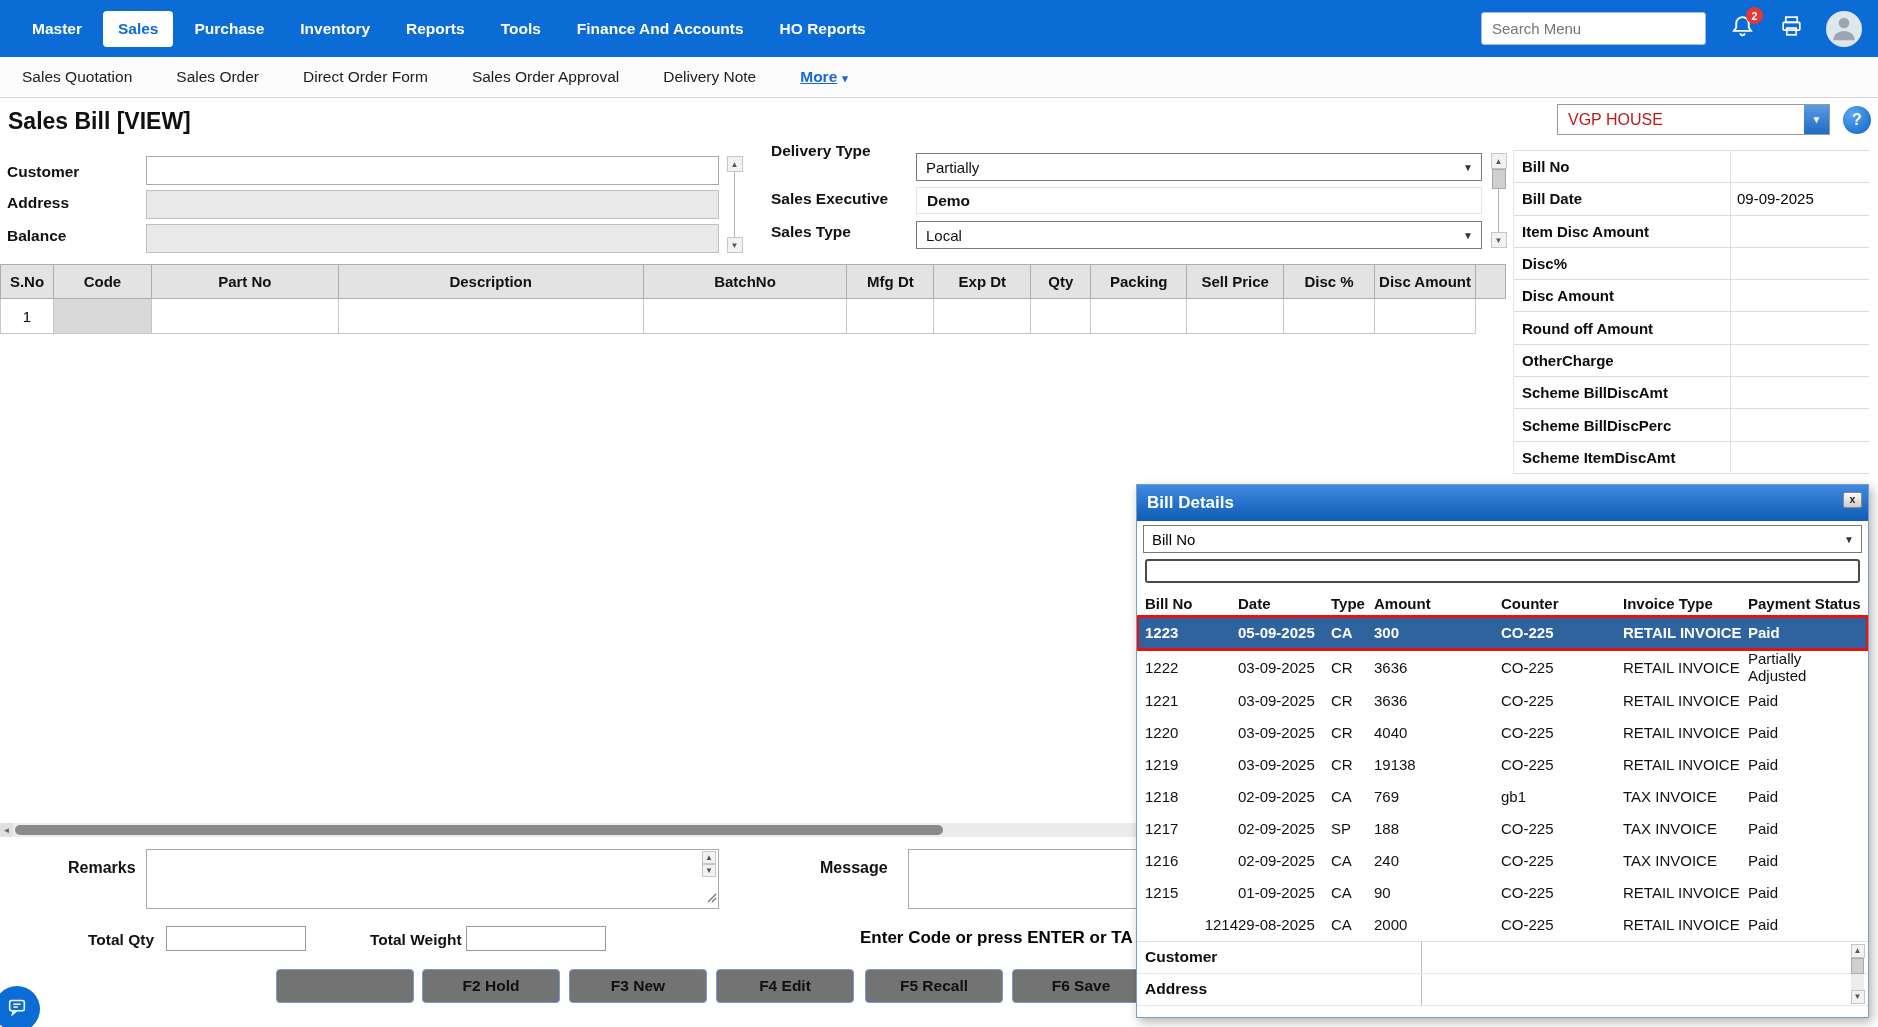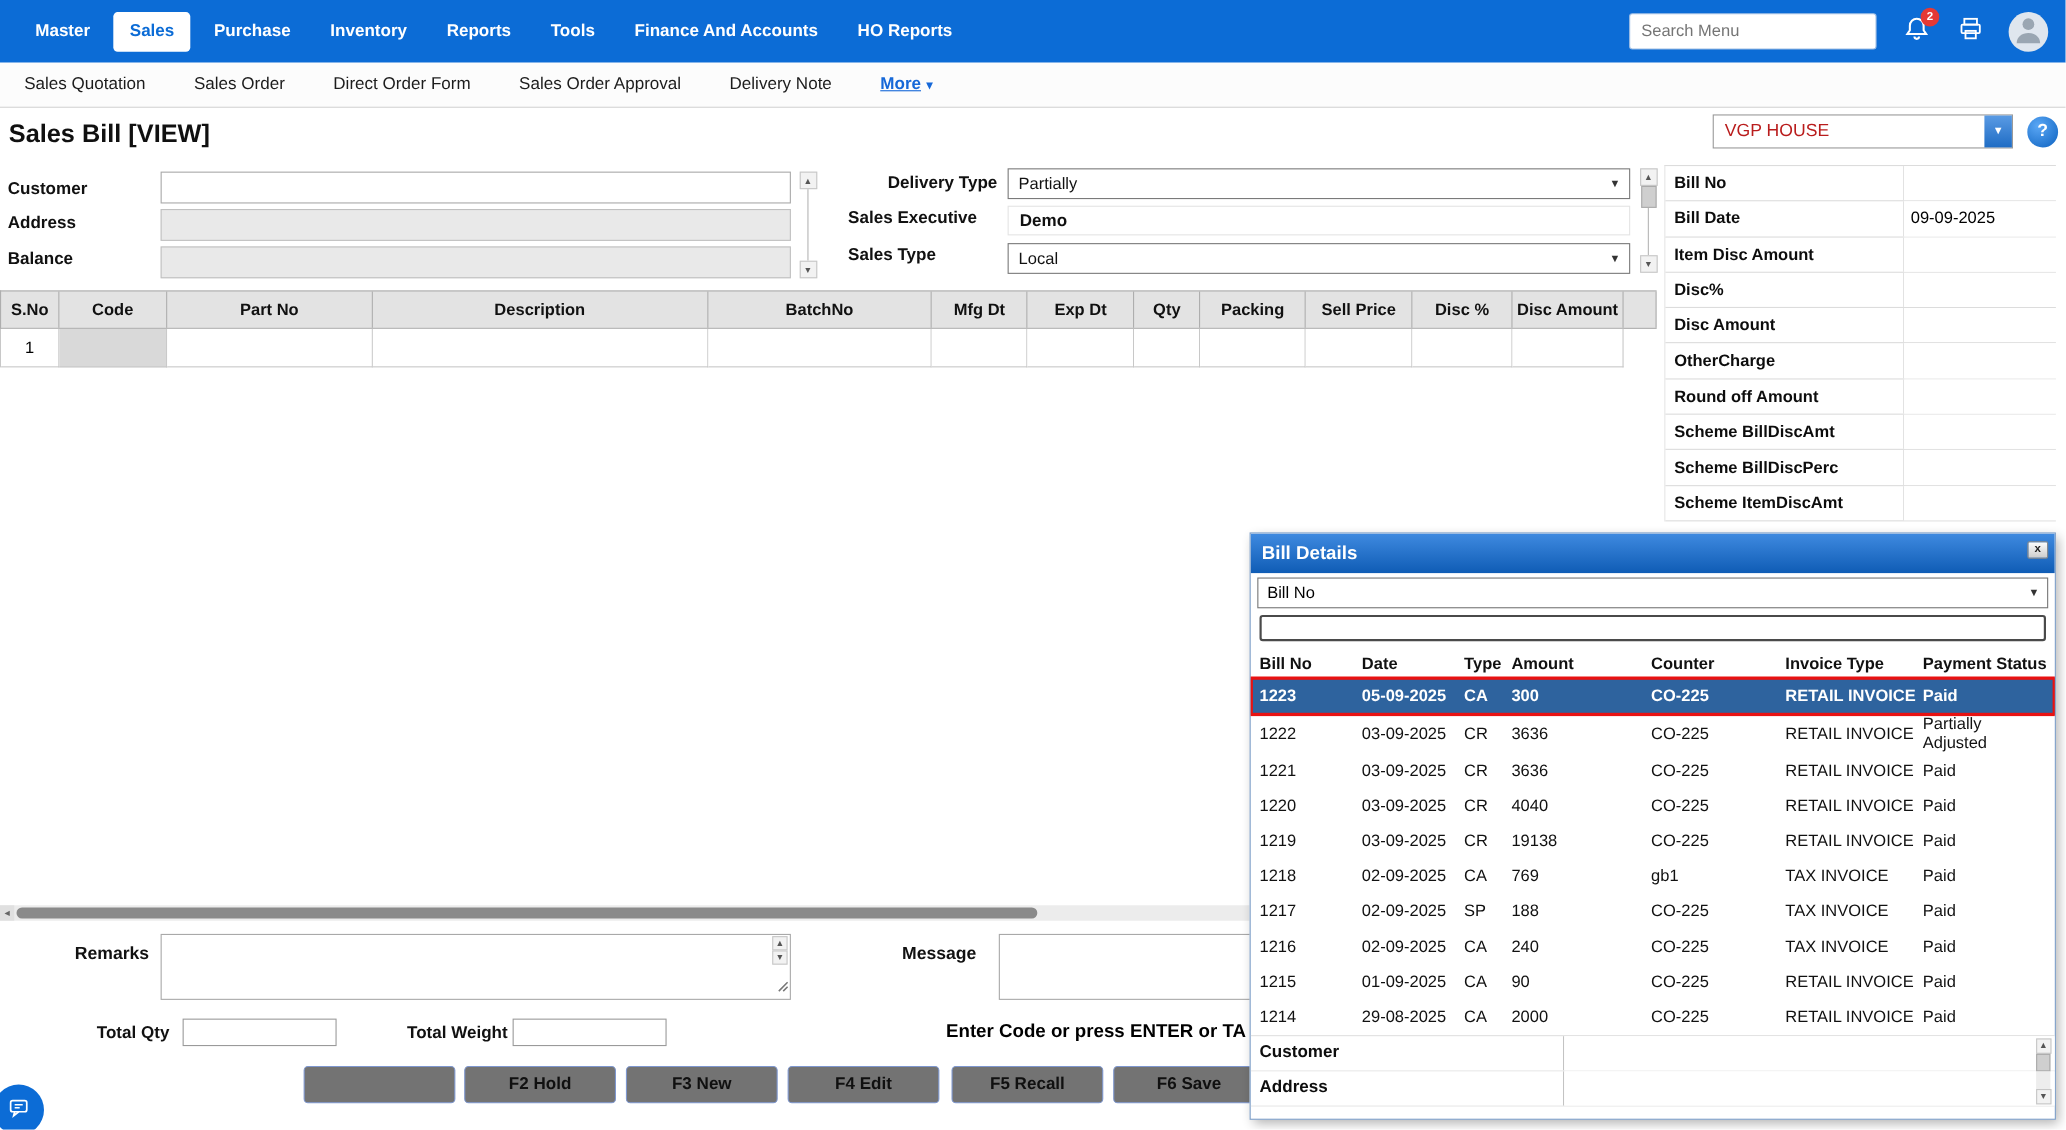--- a/index.html
+++ b/index.html
@@ -212,21 +212,21 @@
   <input class="finput gray" style="left: 146px; top: 190px; width: 573px;" value="">
   <span class="flabel" style="left:7px; top:227px;">Balance</span>
   <input class="finput gray" style="left: 146px; top: 224px; width: 573px;" value="">
 
   <div class="vspin" style="left:726px; top:156px; height:97px;">
     <div class="spin-btn">▲</div>
     <div class="spin-track"></div>
     <div class="spin-btn">▼</div>
   </div>
 
-  <span class="flabel" style="left:771px; top:158px;margin-left:36px;">Delivery Type</span>
+  <span class="flabel" style="left:771px; top:142px;">Delivery Type</span>
   <div class="fselect" style="left:916px; top:153px; width:566px;">
     <span class="txt">Partially</span>
     <span class="caret">▼</span>
   </div>
   <span class="flabel" style="left:771px; top:190px;">Sales Executive</span>
   <div id="salesexec-box">
     <span class="txt">Demo</span>
   </div>
   <span class="flabel" style="left:771px; top:223px;">Sales Type</span>
   <div class="fselect" style="left:916px; top:221px; width:566px;">
@@ -256,25 +256,25 @@
       </div>
       <div class="side-row">
         <div class="side-label">Disc%</div>
         <div class="side-value"></div>
       </div>
       <div class="side-row">
         <div class="side-label">Disc Amount</div>
         <div class="side-value"></div>
       </div>
       <div class="side-row">
+        <div class="side-label">Round off Amount</div>
+        <div class="side-value"></div>
+      </div>
+      <div class="side-row">
         <div class="side-label">OtherCharge</div>
-        <div class="side-value"></div>
-      </div>
-      <div class="side-row">
-        <div class="side-label">Round off Amount</div>
         <div class="side-value"></div>
       </div>
       <div class="side-row">
         <div class="side-label">Scheme BillDiscAmt</div>
         <div class="side-value"></div>
       </div>
       <div class="side-row">
         <div class="side-label">Scheme BillDiscPerc</div>
         <div class="side-value"></div>
       </div>
@@ -454,21 +454,21 @@
         <div class="brow">
           <div class="bcol" style="width: 93px;">1215</div>
           <div class="bcol" style="width: 93px;">01-09-2025</div>
           <div class="bcol" style="width: 43px;">CA</div>
           <div class="bcol" style="width: 127px;">90</div>
           <div class="bcol" style="width: 122px;">CO-225</div>
           <div class="bcol" style="width: 125px;">RETAIL INVOICE</div>
           <div class="bcol wrap" style="width: 112px;">Paid</div>
         </div>
         <div class="brow">
-          <div class="bcol" style="width: 93px;">1214</div>
+          <div class="bcol" style="width: 93px; text-align: right;">1214</div>
           <div class="bcol" style="width: 93px;">29-08-2025</div>
           <div class="bcol" style="width: 43px;">CA</div>
           <div class="bcol" style="width: 127px;">2000</div>
           <div class="bcol" style="width: 122px;">CO-225</div>
           <div class="bcol" style="width: 125px;">RETAIL INVOICE</div>
           <div class="bcol wrap" style="width: 112px;">Paid</div>
         </div>
       </div>
     <div id="popup-bottom">
       <div class="pb-row">

